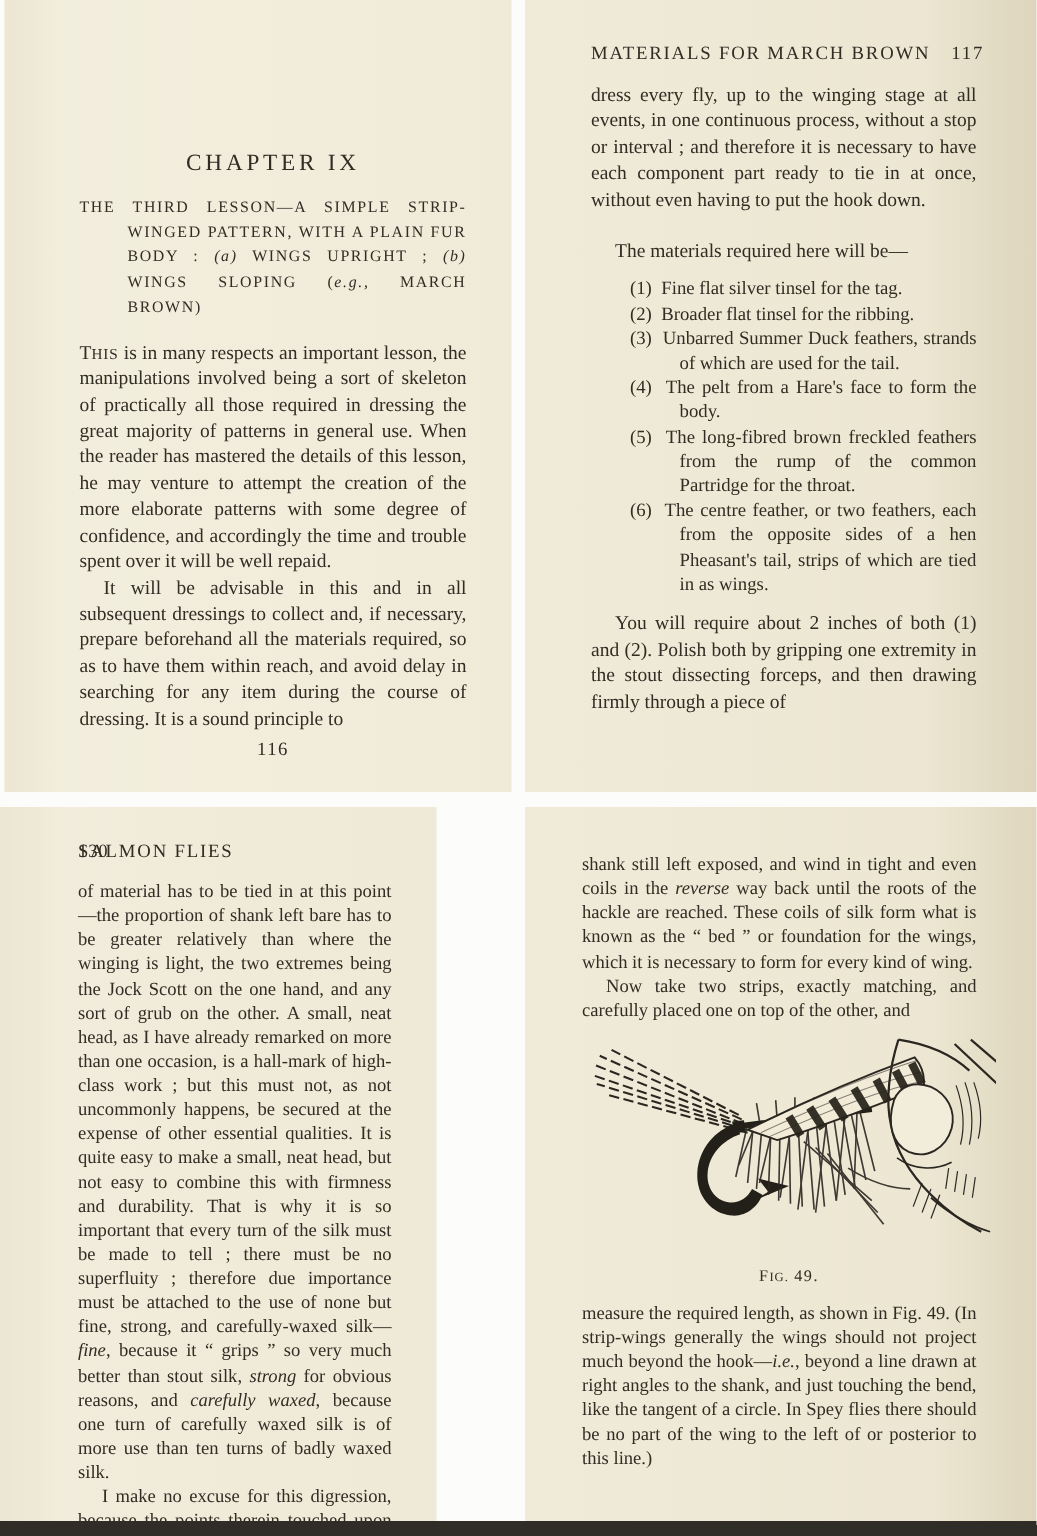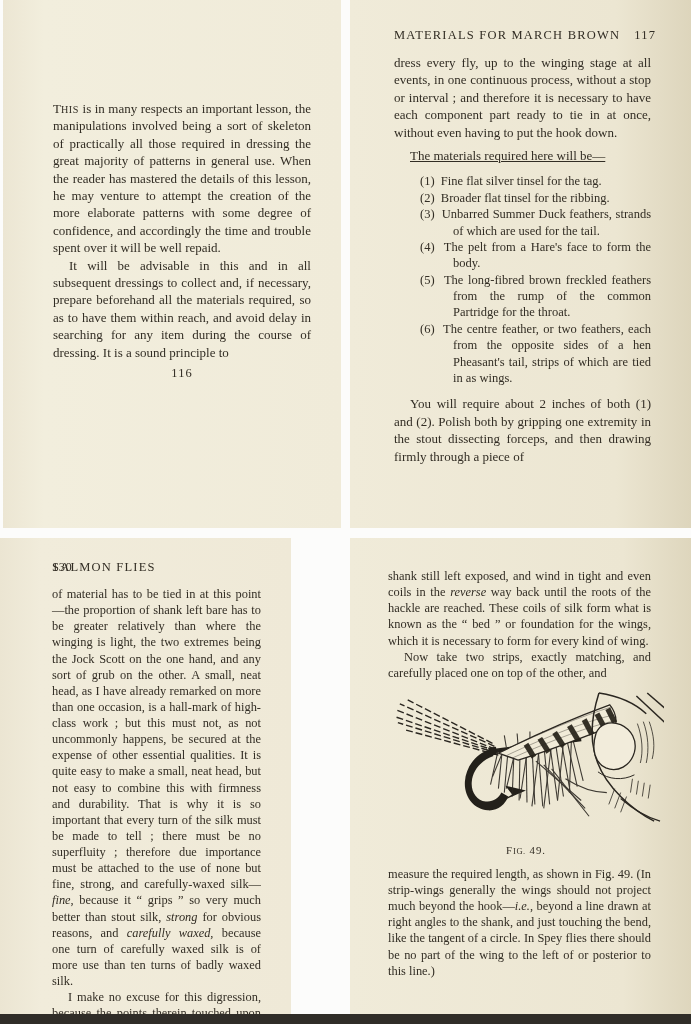--- a/index.html
+++ b/index.html
@@ -38,37 +38,39 @@
   .runhead .folio-left  { position:absolute; left:0; letter-spacing:0.5px; }
 
   
   .q1 .body, .q2 .body { font-size:13px; line-height:1.34; }
   .q3 .body, .q4 .body { font-size:12.4px; line-height:1.3; }
   .body { text-align:justify; }
   .indent { text-indent:16px; }
   .i  { font-style: italic; }
   .sc { font-size:0.78em; letter-spacing:0.6px; }
 
-  .intro { margin-top:6px;text-decoration:underline; }
+  .intro { margin-top:17px; }
   .mat-list { margin:9px 0 9px 0; }
   .mat-item { font-size:12.5px; line-height:1.31; text-align:justify;
               padding-left:59px; text-indent:-33px; }
   .folio-center { text-align:center; font-size:12.5px; margin-top:5px; letter-spacing:1px; }
 
   
   .figure-block { margin:9px auto 10px auto; width:276px; text-align:center; }
   .fig-caption { font-size:10.8px; letter-spacing:1px; margin-top:2px; text-align:center; }
 </style>
 </head>
 <body>
 
 <div class="sheet">
 
   <section class="quad q1">
     <div class="inner">
+      <h2 class="chapter">CHAPTER IX</h2>
+      <div class="lesson"><span>THE THIRD LESSON—A SIMPLE STRIP-WINGED PATTERN, WITH A PLAIN FUR BODY : </span><span class="i">(a)</span><span> WINGS UPRIGHT ; </span><span class="i">(b)</span><span> WINGS SLOPING (</span><span class="i">e.g.,</span><span> MARCH BROWN)</span></div>
       <p class="body"><span>T</span><span class="sc">HIS</span><span> is in many respects an important lesson, the manipulations involved being a sort of skeleton of practically all those required in dressing the great majority of patterns in general use.  When the reader has mastered the details of this lesson, he may venture to attempt the creation of the more elaborate patterns with some degree of confidence, and accordingly the time and trouble spent over it will be well repaid.</span></p>
       <p class="body indent">It will be advisable in this and in all subsequent dressings to collect and, if necessary, prepare beforehand all the materials required, so as to have them within reach, and avoid delay in searching for any item during the course of dressing.  It is a sound principle to</p>
       <div class="folio-center">116</div>
     </div>
   </section>
 
   <section class="quad q2">
     <div class="inner">
       <div class="runhead">
         <span>MATERIALS FOR MARCH BROWN</span><span class="folio-right">117</span>

